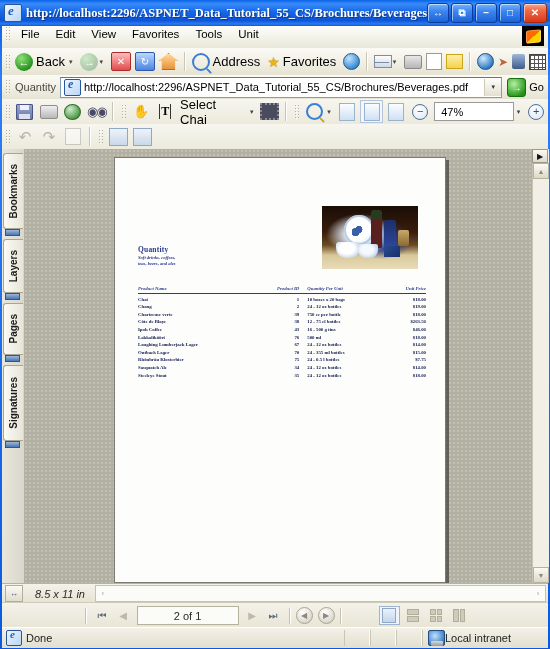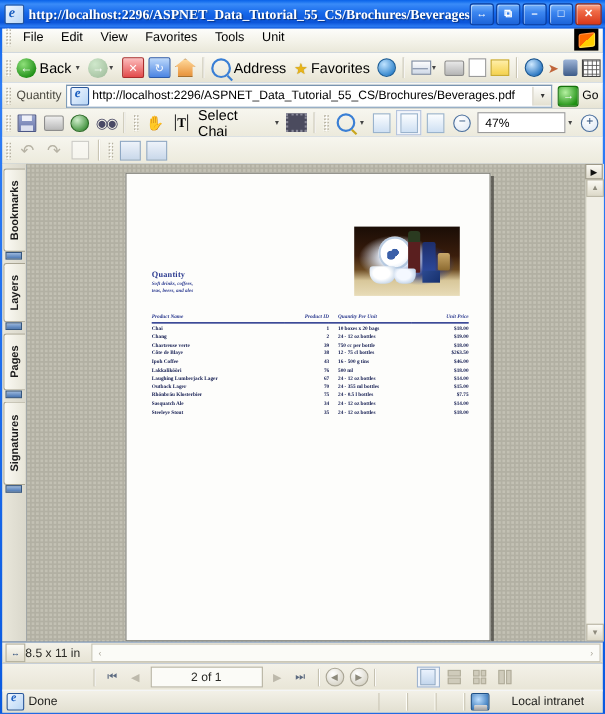--- a/index.html
+++ b/index.html
@@ -395,21 +395,21 @@
     background: linear-gradient(to bottom,#f4f2e9,#e6e3d4);
     border-top:1px solid #b7b3a1;
     display:flex; align-items:center;
   }
   .ps-btn {
     width:16px;height:15px; margin-left:3px;
     background: linear-gradient(to bottom,#fbfaf4,#e1ddcd);
     border:1px solid #b2ae9c;
     display:flex;align-items:center;justify-content:center;font-size:8px;color:#2a4a7a;
   }
-  .ps-size { font-size:11px; color:#2a2a26; white-space:nowrap;}
+  .ps-size { font-size:11px; color:#2a2a26; margin-left:12px; white-space:nowrap;font-style:italic;}
   .hscroll {
     margin-left:10px; flex:1 1 auto; height:15px; margin-right:2px;
     background:#fbfbf7; border:1px solid #c6c2b1; display:flex; align-items:center;
     justify-content:space-between;
   }
   .hs-arrow { width:14px; text-align:center; font-size:8px; color:#a8a496;}
 
   
   .pagenav {
     position:absolute; left:2px; top:602px; width:546px; height:25px;
@@ -452,21 +452,21 @@
     width:14px;height:14px;margin:0 4px 0 4px;
     background: linear-gradient(135deg,#eef5ff,#b9d6f5);
     border:1px solid #27569c;border-radius:2px;position:relative;
   }
   .sb-ico:after{content:"e";position:absolute;left:3px;top:-3px;font-family:"Liberation Serif",serif;
      font-size:11px;font-style:italic;font-weight:bold;color:#1c5fc0;}
   .sb-text{font-size:11px;color:#1d1d1a;}
   .sb-spacer{flex:1 1 auto;}
   .sb-cell{width:24px;height:16px;border-left:1px solid #cac6b5;border-right:1px solid #fdfdf8;}
   .sb-zone{
-    display:flex;align-items:center;gap:20px;
+    display:flex;align-items:center;gap:0;
     border-left:1px solid #cac6b5; padding-left:5px; width:120px; height:16px;
   }
   .zone-ico{
     width:15px;height:14px;
     background: radial-gradient(circle at 40% 35%, #bfe0ff, #2c6fb5 85%);
     border-radius:2px; border:1px solid #1d4f85; position:relative;
   }
   .zone-ico:after{
     content:""; position:absolute; left:2px; bottom:-1px; width:12px;height:5px;
     background: linear-gradient(to bottom,#d8d8d8,#9a9a9a); border-radius:1px;

